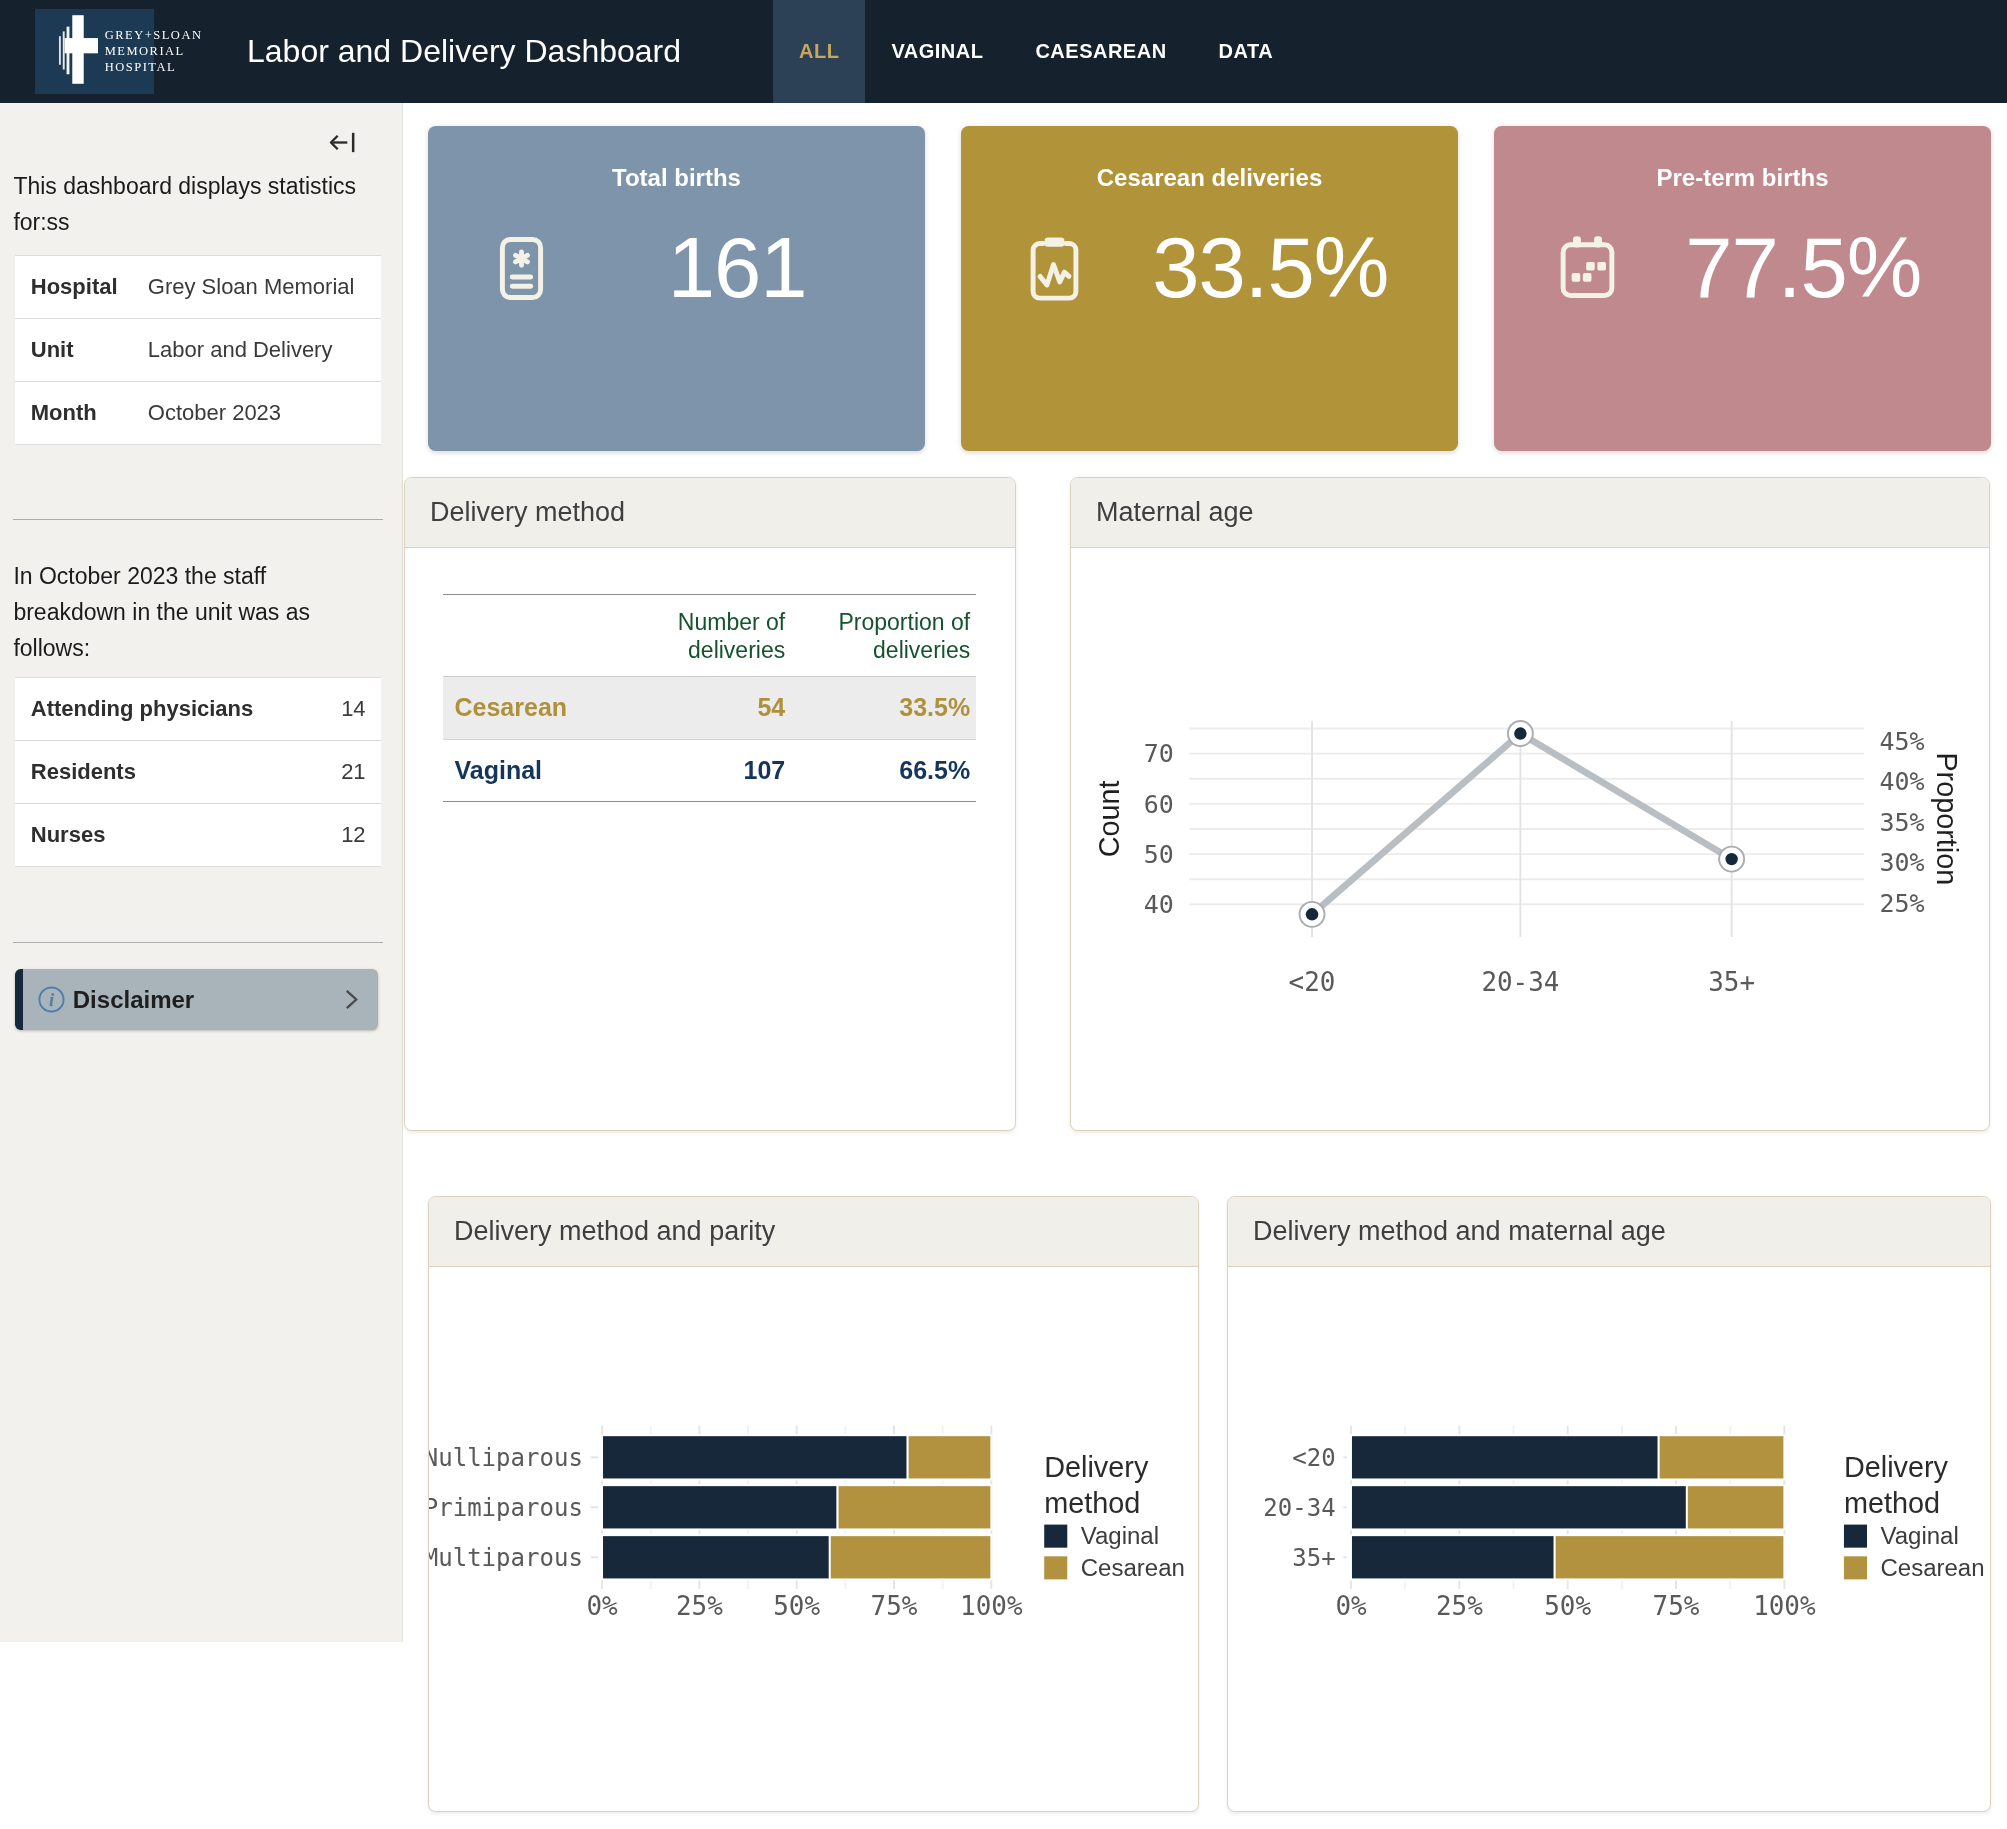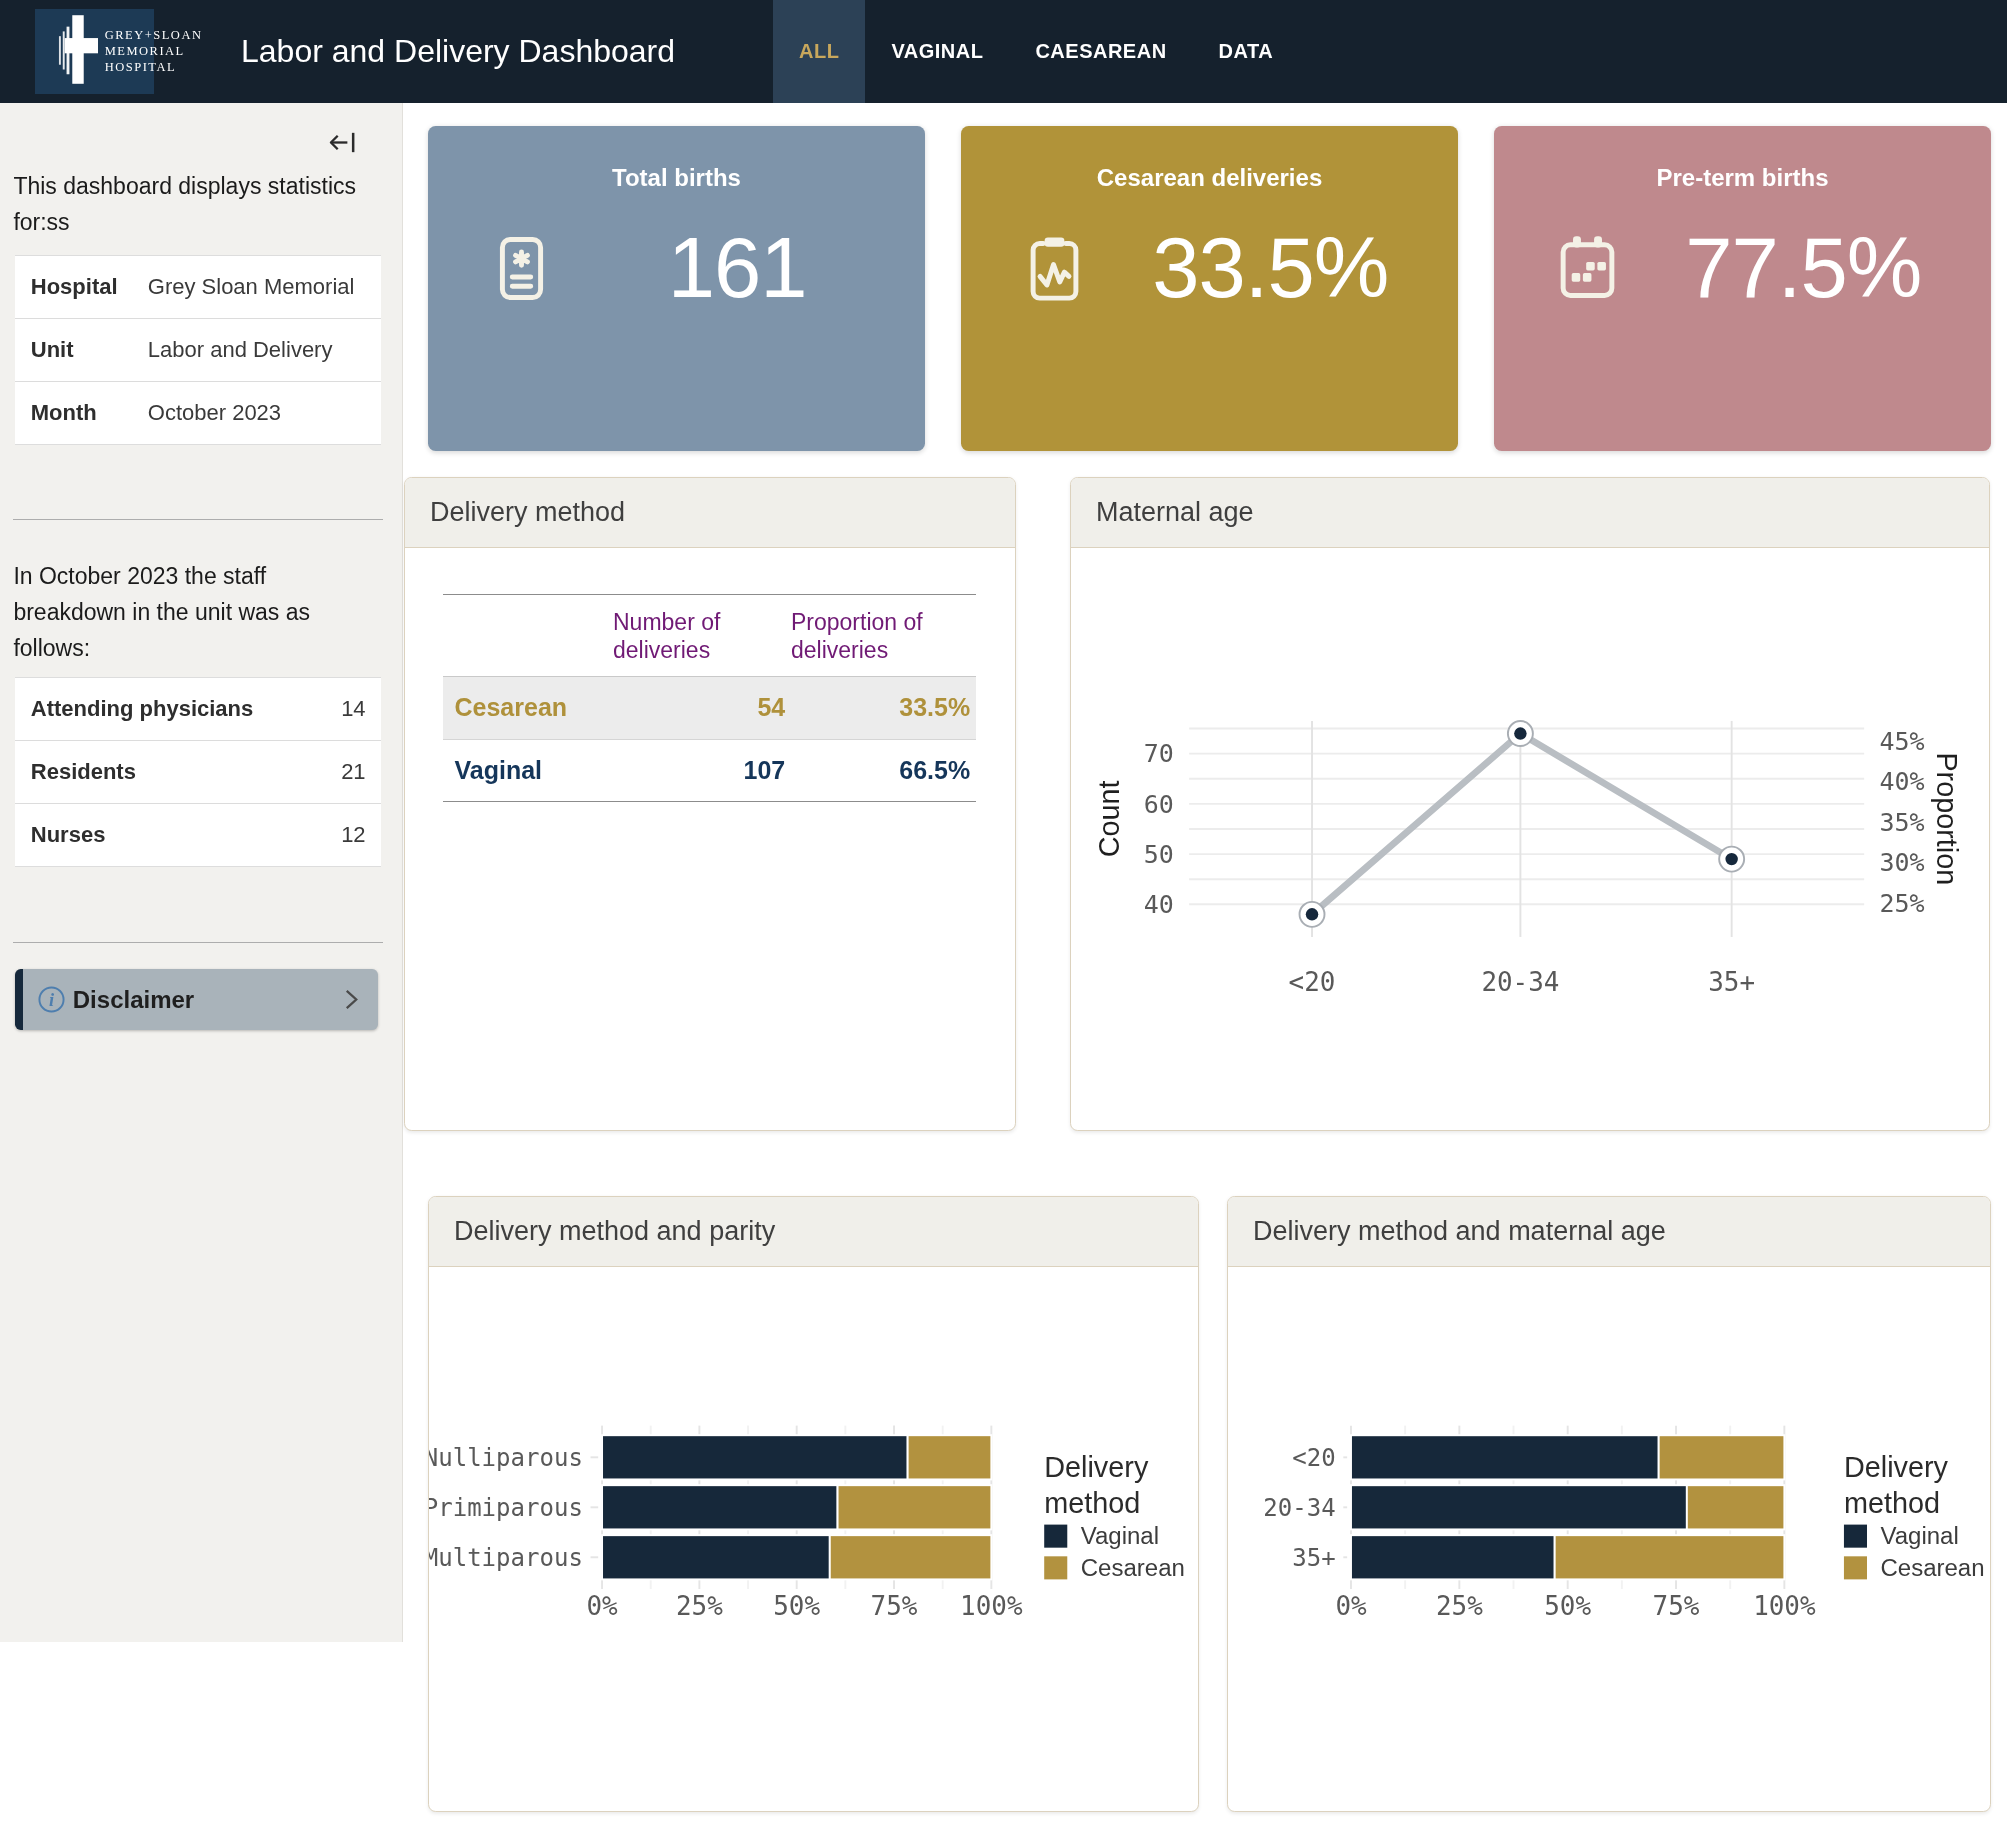--- a/index.html
+++ b/index.html
@@ -2,21 +2,21 @@
 <html><head>
 <meta charset="utf-8">
 <style>
   html,body{margin:0;padding:0;background:#fff;}
   .screen{position:relative;width:2008px;height:1829px;background:#ffffff;font-family:"Liberation Sans",sans-serif;overflow:hidden;}
 
   
   .navbar{position:absolute;left:0;top:0;width:2008px;height:103px;background:#15212D;}
   .logo{position:absolute;left:35px;top:8.6px;width:119px;height:85px;background:#1D3A55;display:flex;align-items:center;padding:0 23px;box-sizing:border-box;gap:6.7px;}
   .logo-text{color:#fff;font-family:"Liberation Serif",serif;font-size:12.5px;letter-spacing:1.5px;line-height:16.3px;white-space:nowrap;}
-  .nav-title{position:absolute;left:241px;top:0;height:103px;display:flex;align-items:center;color:#fff;font-size:32px;font-weight:500;}
+  .nav-title{position:absolute;left:247px;top:0;height:103px;display:flex;align-items:center;color:#fff;font-size:32px;font-weight:500;}
   .nav-tabs{position:absolute;left:773px;top:0;height:103px;display:flex;}
   .nav-tab{height:103px;display:flex;align-items:center;padding:0 26px;color:#ffffff;font-size:20px;font-weight:700;letter-spacing:0.5px;cursor:pointer;}
   .nav-tab.active{background:#2C4156;color:#C8A75C;}
 
   
   .sidebar{position:absolute;left:0;top:103px;width:403px;height:1539px;background:#F2F1EE;border-right:1px solid #E2E0DB;box-sizing:border-box;}
   .collapse-btn{position:absolute;top:25px;right:42px;width:33px;height:29px;cursor:pointer;background:none;border:none;padding:0;}
   .side-p{position:absolute;left:13.4px;right:19px;font-size:23px;line-height:36px;color:#1b1b1b;}
   .side-table{position:absolute;left:15.4px;right:21px;border-top:1px solid #DDDDDD;}
   .side-row{background:#ffffff;border-bottom:1.9px solid #DCDCDC;display:grid;padding:18px 15.4px;font-size:22px;color:#3a3a3a;}
@@ -36,21 +36,21 @@
   .vbox-icon{flex:0 0 auto;display:flex;}
   .vbox-value{flex:1;text-align:center;font-size:85px;font-weight:400;letter-spacing:-1px;}
 
   
   .card{position:absolute;background:#fff;border:1px solid #DCD2BE;border-radius:7.7px;box-shadow:0 1.9px 3.8px rgba(0,0,0,.08);box-sizing:border-box;overflow:hidden;}
   .card-header{height:69px;background:#F0EFEA;border-bottom:1px solid #DCD2BE;display:flex;align-items:center;padding-left:25px;font-size:27px;font-weight:500;color:#3f3f3f;}
 
   
   .gt-table{margin:46px 39px 0 38px;border-top:1.9px solid #8C8C8C;border-bottom:1.9px solid #8C8C8C;}
   .gt-head{display:grid;grid-template-columns:1fr 178px 185px;padding:13.4px 0 11.5px;border-bottom:1.9px solid #C9C9C9;}
-  .gt-head div{font-size:23px;color:#701a75;line-height:1.22;text-align:left;padding-right:5.8px;}
+  .gt-head div{font-size:23px;color:#14532d;line-height:1.22;text-align:right;padding-right:5.8px;}
   .gt-row{display:grid;grid-template-columns:1fr 178px 185px;padding:16.3px 0;font-size:25px;font-weight:700;}
   .gt-row.striped{background:#ECECEC;}
   .gt-row + .gt-row{border-top:1px solid #D5D5D5;}
   .gt-row .lbl{padding-left:11.5px;text-align:left;}
   .gt-row div{text-align:right;padding-right:5.8px;}
 
   svg text{user-select:none;}
   .axt{font:500 30px "Liberation Sans",sans-serif;fill:#1f1f1f;}
   .tkm{font:25px "DejaVu Sans Mono",monospace;fill:#595959;}
   .tkm26{font:26px "DejaVu Sans Mono",monospace;fill:#595959;}

